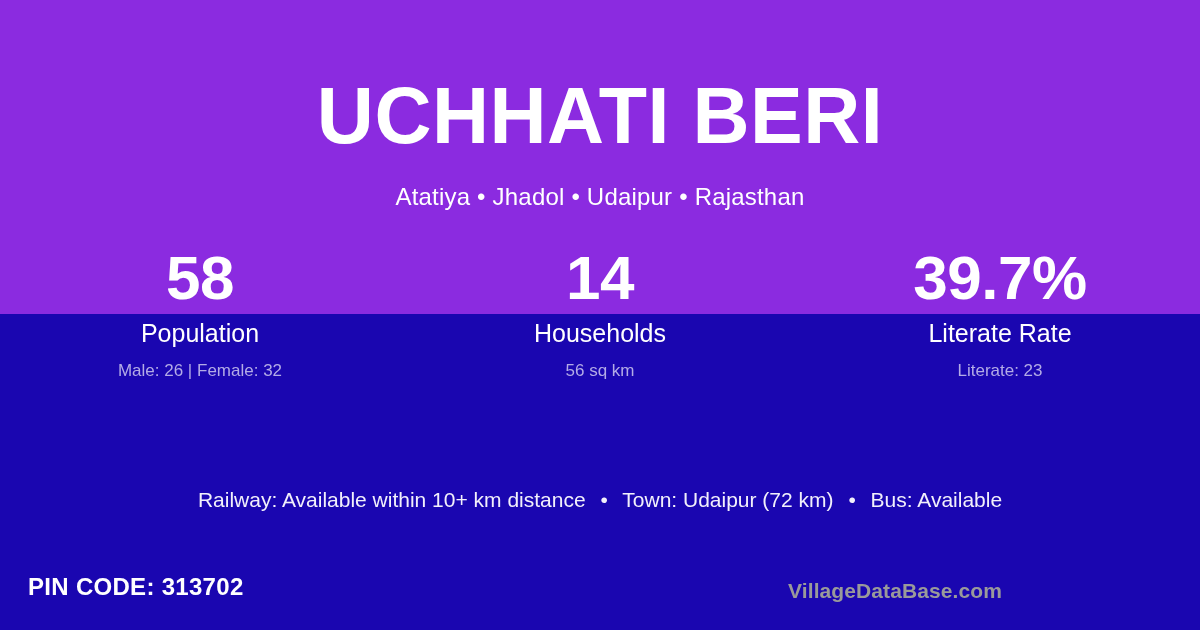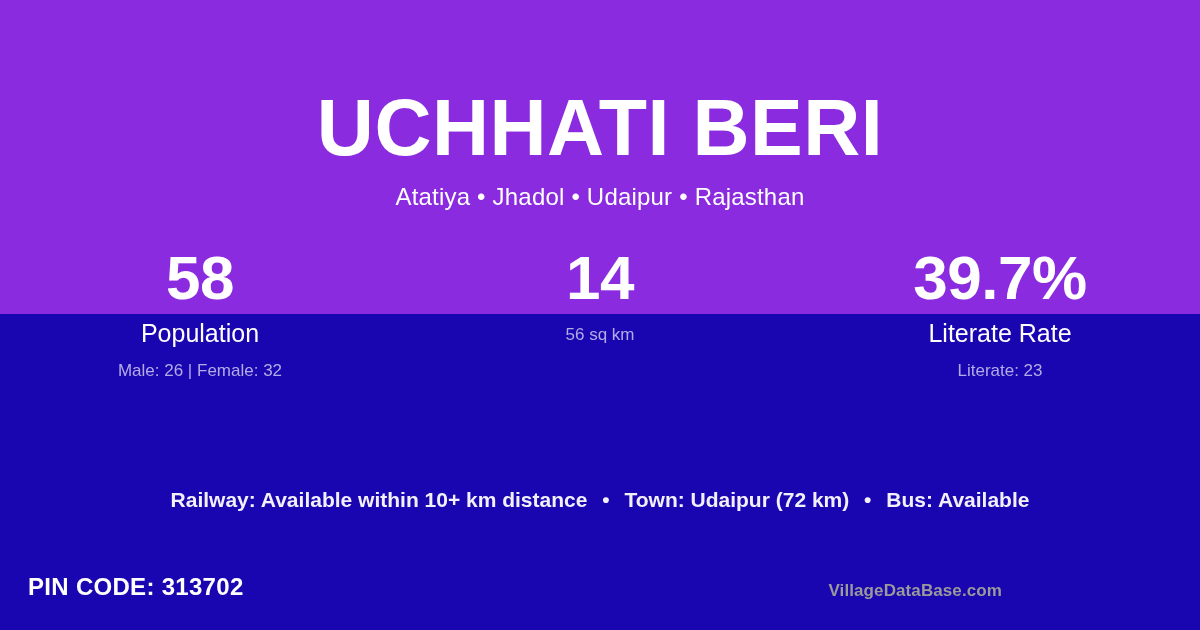--- a/index.html
+++ b/index.html
@@ -43,21 +43,21 @@
 
   .village-title {
     margin: 0;
     padding: 0;
     font-size: 79px;
     font-weight: 800;
     line-height: 1;
     letter-spacing: 0.5px;
     color: #ffffff;
     position: absolute;
-    top: 88px;
+    top: 76px;
     left: 0;
     width: 1200px;
   }
 
   .village-subtitle {
     position: absolute;
     top: 183px;
     left: 0;
     width: 1200px;
     font-size: 24px;
@@ -110,21 +110,21 @@
   
   .infra-row {
     position: absolute;
     top: 486px;
     left: 0;
     width: 1200px;
     text-align: center;
     font-size: 21px;
     line-height: 28px;
     color: #f2f0fb;
-    font-weight: 700;
+    font-weight: 400;
   }
 
   .infra-sep {
     display: inline-block;
     padding: 0 9px;
     color: #f2f0fb;
   }
 
   
   .footer {
@@ -143,21 +143,21 @@
     font-weight: 700;
     line-height: 30px;
     color: #ffffff;
     letter-spacing: 0.3px;
   }
 
   .watermark {
     position: absolute;
     right: 28px;
     top: 20px;
-    font-size: 17px;
+    font-size: 21px;
     font-weight: 700;
     line-height: 26px;
     color: #9a9a9a;
     letter-spacing: 0.1px;
   }
 </style>
 </head>
 <body>
 
 <div class="card">
@@ -172,20 +172,21 @@
   <div class="stats-row">
 
     <div class="stat-col">
       <div class="stat-value">58</div>
       <div class="stat-label">Population</div>
       <div class="stat-sub">Male: 26 | Female: 32</div>
     </div>
 
     <div class="stat-col">
       <div class="stat-value">14</div>
+      <div class="stat-label">Households</div>
       <div class="stat-sub">56 sq km</div>
     </div>
 
     <div class="stat-col">
       <div class="stat-value">39.7%</div>
       <div class="stat-label">Literate Rate</div>
       <div class="stat-sub">Literate: 23</div>
     </div>
 
   </div>

